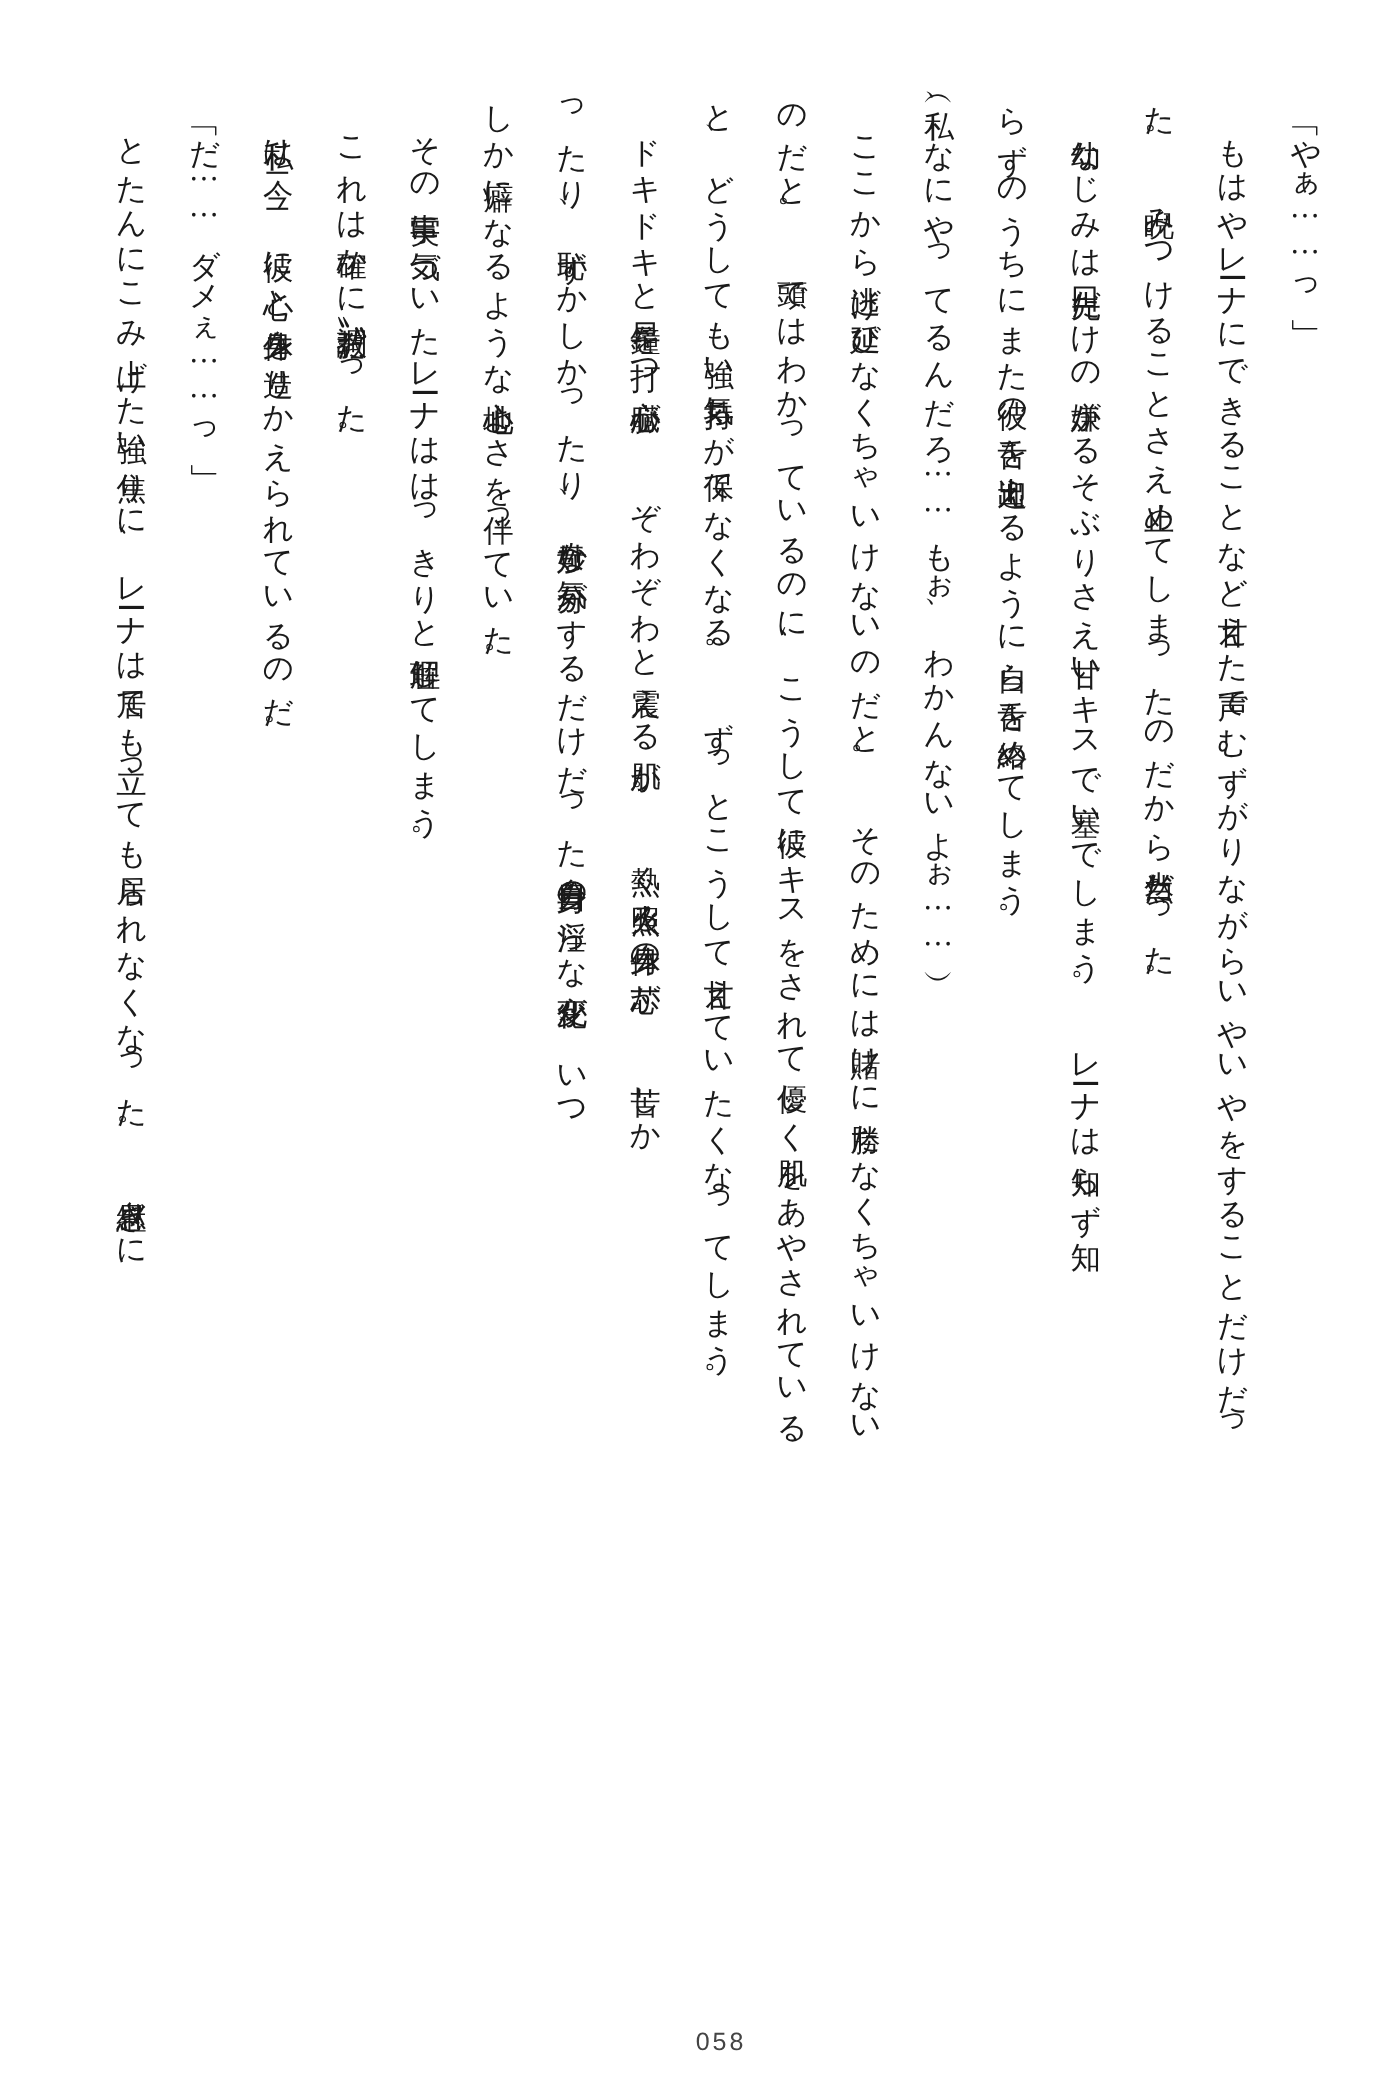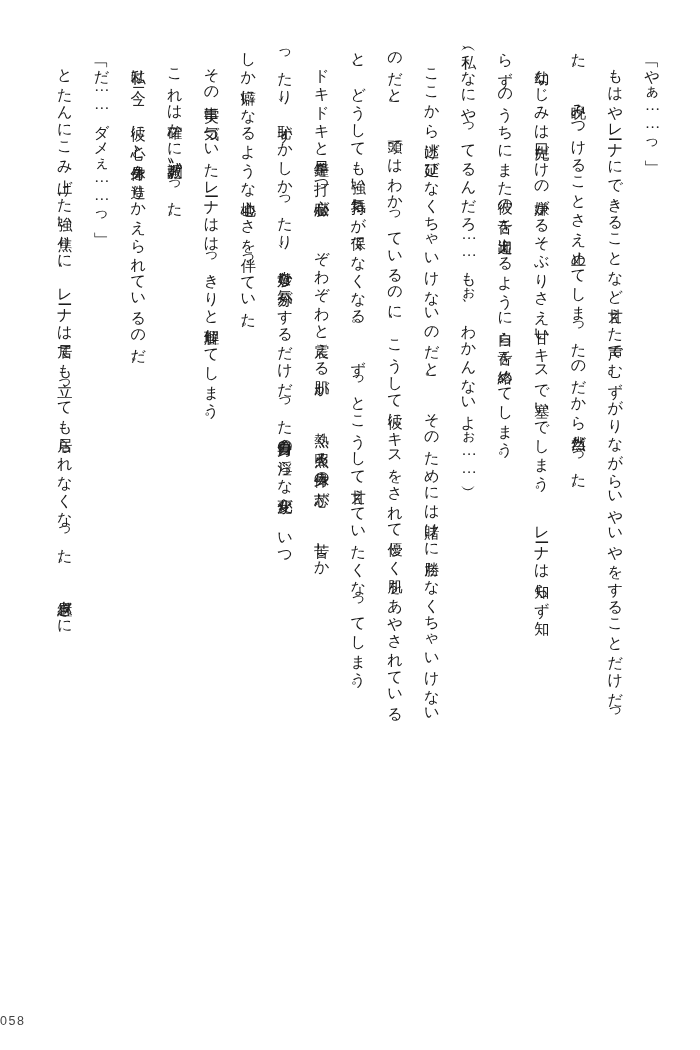--- a/index.html
+++ b/index.html
@@ -63,24 +63,26 @@
 
   .line.indent {
     padding-top: 16px;
   }
 
   .page-number {
     position: absolute;
     left: 0;
     right: 0;
     bottom: 22px;
+    text-align: center;
     font-family: "Liberation Sans", "DejaVu Sans", sans-serif;
     font-size: 12.5px;
     color: #444;
     letter-spacing: 0.12em;
+    padding-left: 21px;
   }
 </style>
 </head>
 <body>
 
 <div class="page">
 
   <div class="text-body">
     <span class="line indent">「やぁ……っ」</span>
     <span class="line">　もはやレーナにできることなど甘えた声でむずがりながらいやいやをすることだけだっ</span>

